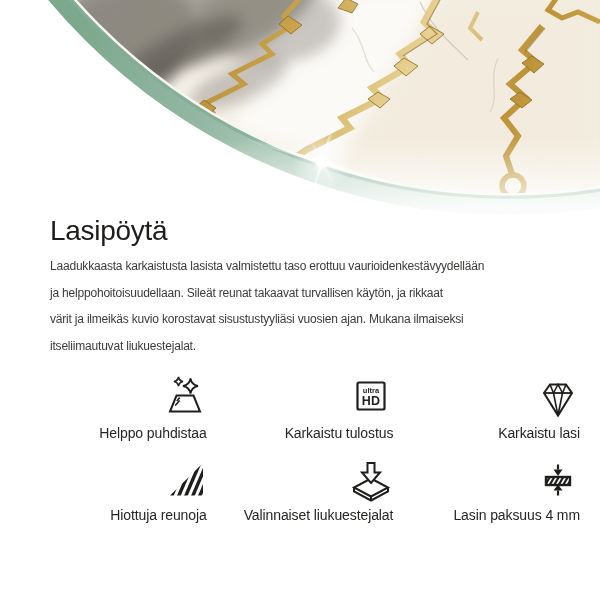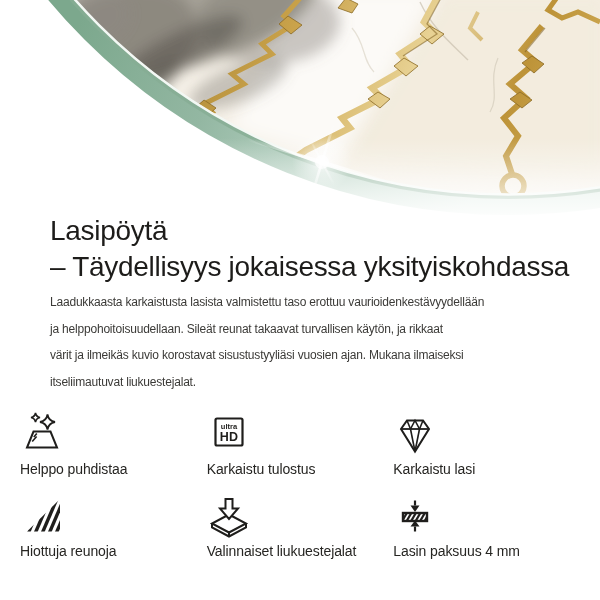--- a/index.html
+++ b/index.html
@@ -17,21 +17,21 @@
     letter-spacing:-0.3px;
   }
   .body-copy{
     margin:4px 0 0 0;font-size:12px;line-height:26.6px;color:#3b3a37;
     letter-spacing:-0.2px;white-space:pre-line;
   }
   .features{
     margin-top:17px;padding:0 20px;
     display:grid;grid-template-columns:repeat(3,1fr);row-gap:16px;
   }
-  .feature{display:flex;flex-direction:column;align-items:flex-start;}
+  .feature{display:flex;flex-direction:column;align-items:flex-end;}
   .feature svg{display:block;}
   .feature-label{
     margin-top:5px;font-size:14px;line-height:17px;color:#262522;
     letter-spacing:-0.1px;text-align:center;
   }
   .icon-badge-small{font-weight:bold;font-size:7.5px;fill:#1f1e1c;}
   .icon-badge-big{font-weight:bold;font-size:12.5px;fill:#1f1e1c;letter-spacing:0.3px;}
 </style>
 </head>
 <body>
@@ -148,21 +148,20 @@
     <circle r="3.5" fill="#ffffff"></circle>
   </g>
 
   <rect x="0" y="130" width="600" height="110" fill="url(#gFade)"></rect>
 </svg>
 
 <main>
   <div class="text-block">
     <h1>
       <span>Lasipöytä</span><br>
-      <span>– Täydellisyys jokaisessa yksityiskohdassa</span>
     </h1>
     <p class="body-copy">Laadukkaasta karkaistusta lasista valmistettu taso erottuu vaurioidenkestävyydellään
 ja helppohoitoisuudellaan. Sileät reunat takaavat turvallisen käytön, ja rikkaat
 värit ja ilmeikäs kuvio korostavat sisustustyyliäsi vuosien ajan. Mukana ilmaiseksi
 itseliimautuvat liukuestejalat.</p>
   </div>
 
   <div class="features">
 
     <div class="feature">

